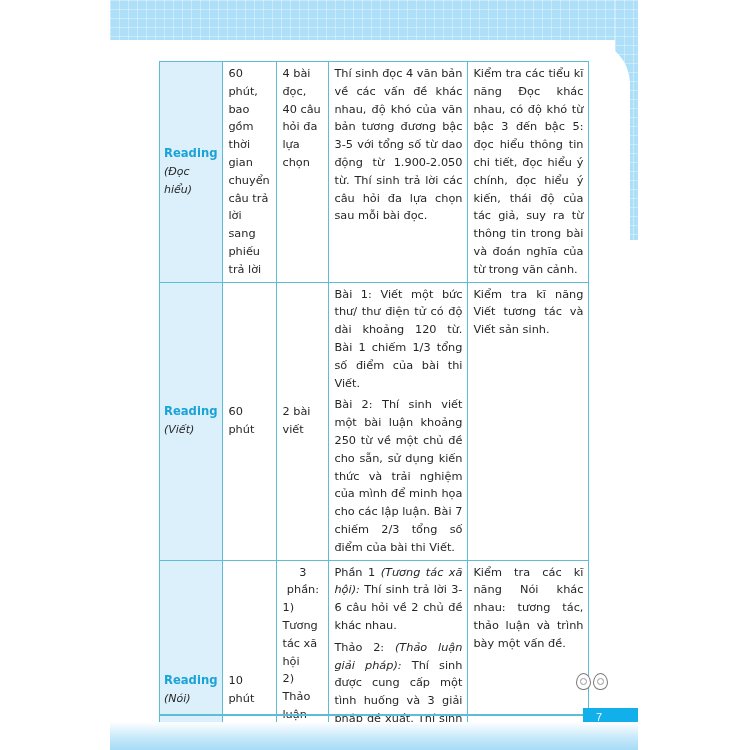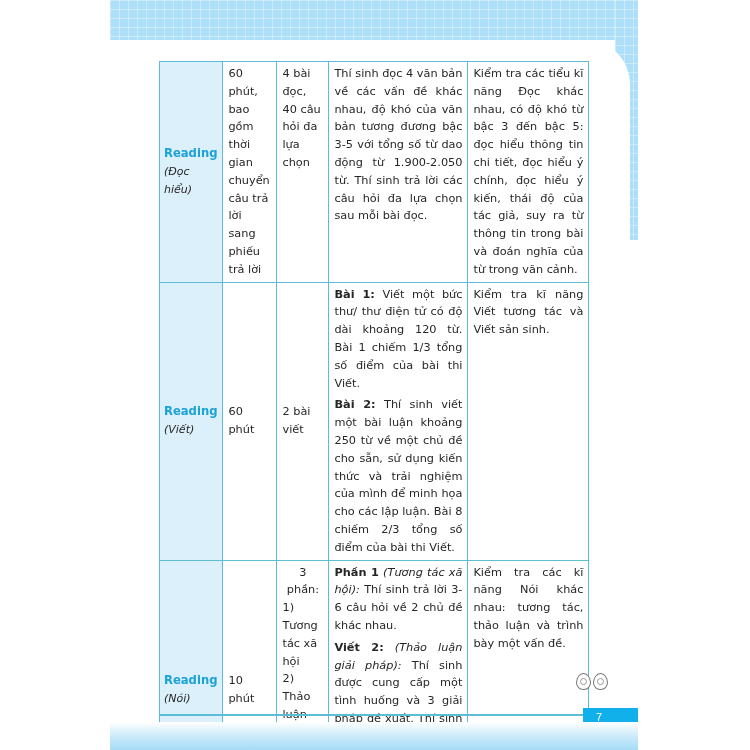--- a/index.html
+++ b/index.html
@@ -58,21 +58,21 @@
   td.skill {
     background:#dcf0fb; width:48px; vertical-align:middle !important; padding-left:4px !important;
   }
   td.dur { width:43px; }
   td.tasks { width:41px; }
   td.desc { width:128px; text-align:justify; }
   td.purpose { width:110px; text-align:justify; }
   td.mid { vertical-align:middle !important; }
   .skill-name { display:block; color:#1ba3d8; font-weight:bold; font-size:11.6px; }
   .skill-vi { display:block; font-style:italic; font-size:11px; }
-  .b { font-weight:bold; }
+  .b { font-weight:normal; }
   .i { font-style:italic; }
   .para { margin:0 0 4px 0; }
   .para:last-child { margin-bottom:0; }
   .list-item { display:block; }
   .bottom-gradient {
     position:absolute; left:0; top:722px; width:528px; height:28px;
     background:linear-gradient(to bottom, #ffffff 0%, #c7e9fa 55%, #a6dbf6 100%);
   }
   .bottom-rule {
     position:absolute; left:49px; top:714px; width:424px; height:1.5px; background:#5dbcd6;
@@ -129,21 +129,21 @@
         <span class="skill-vi">(Viết)</span>
       </td>
       <td class="dur mid">
         <span>60 phút</span>
       </td>
       <td class="tasks mid">
         <span class="list-item">2 bài viết</span>
       </td>
       <td class="desc">
         <p class="para"><span class="b">Bài 1:</span><span> Viết một bức thư/ thư điện tử có độ dài khoảng 120 từ. Bài 1 chiếm 1/3 tổng số điểm của bài thi Viết.</span></p>
-        <p class="para"><span class="b">Bài 2:</span><span> Thí sinh viết một bài luận khoảng 250 từ về một chủ đề cho sẵn, sử dụng kiến thức và trải nghiệm của mình để minh họa cho các lập luận. Bài 8 chiếm 2/3 tổng số điểm của bài thi Viết.</span></p>
+        <p class="para"><span class="b">Bài 2:</span><span> Thí sinh viết một bài luận khoảng 250 từ về một chủ đề cho sẵn, sử dụng kiến thức và trải nghiệm của mình để minh họa cho các lập luận. Bài 7 chiếm 2/3 tổng số điểm của bài thi Viết.</span></p>
       </td>
       <td class="purpose">
         <span>Kiểm tra kĩ năng Viết tương tác và Viết sản sinh.</span>
       </td>
     </tr>
 
     <tr>
       <td class="skill">
         <span class="skill-name">Reading</span>
         <span class="skill-vi">(Nói)</span>
@@ -151,21 +151,21 @@
       <td class="dur mid">
         <span>10 phút</span>
       </td>
       <td class="tasks">
         <span class="list-item" style="text-align:center">3 phần:</span>
         <span class="list-item">1) Tương tác xã hội</span>
         <span class="list-item">2) Thảo luận giải pháp</span>
       </td>
       <td class="desc">
         <p class="para"><span class="b">Phần 1</span><span class="i"> (Tương tác xã hội):</span><span> Thí sinh trả lời 3-6 câu hỏi về 2 chủ đề khác nhau.</span></p>
-        <p class="para"><span class="b">Viết 2:</span><span class="i"> (Thảo luận giải pháp):</span><span> Thí sinh được cung cấp một tình huống và 3 giải pháp đề xuất. Thí sinh phải đưa ra ý kiến về giải pháp tốt nhất trong 3 giải pháp được đưa ra và phản biện các giải pháp còn lại.</span></p>
+        <p class="para"><span class="b">Thảo 2:</span><span class="i"> (Thảo luận giải pháp):</span><span> Thí sinh được cung cấp một tình huống và 3 giải pháp đề xuất. Thí sinh phải đưa ra ý kiến về giải pháp tốt nhất trong 3 giải pháp được đưa ra và phản biện các giải pháp còn lại.</span></p>
       </td>
       <td class="purpose">
         <span>Kiểm tra các kĩ năng Nói khác nhau: tương tác, thảo luận và trình bày một vấn đề.</span>
       </td>
     </tr>
   </tbody>
     </table>
 
   <div class="mascots">
     <div class="egg"></div>

